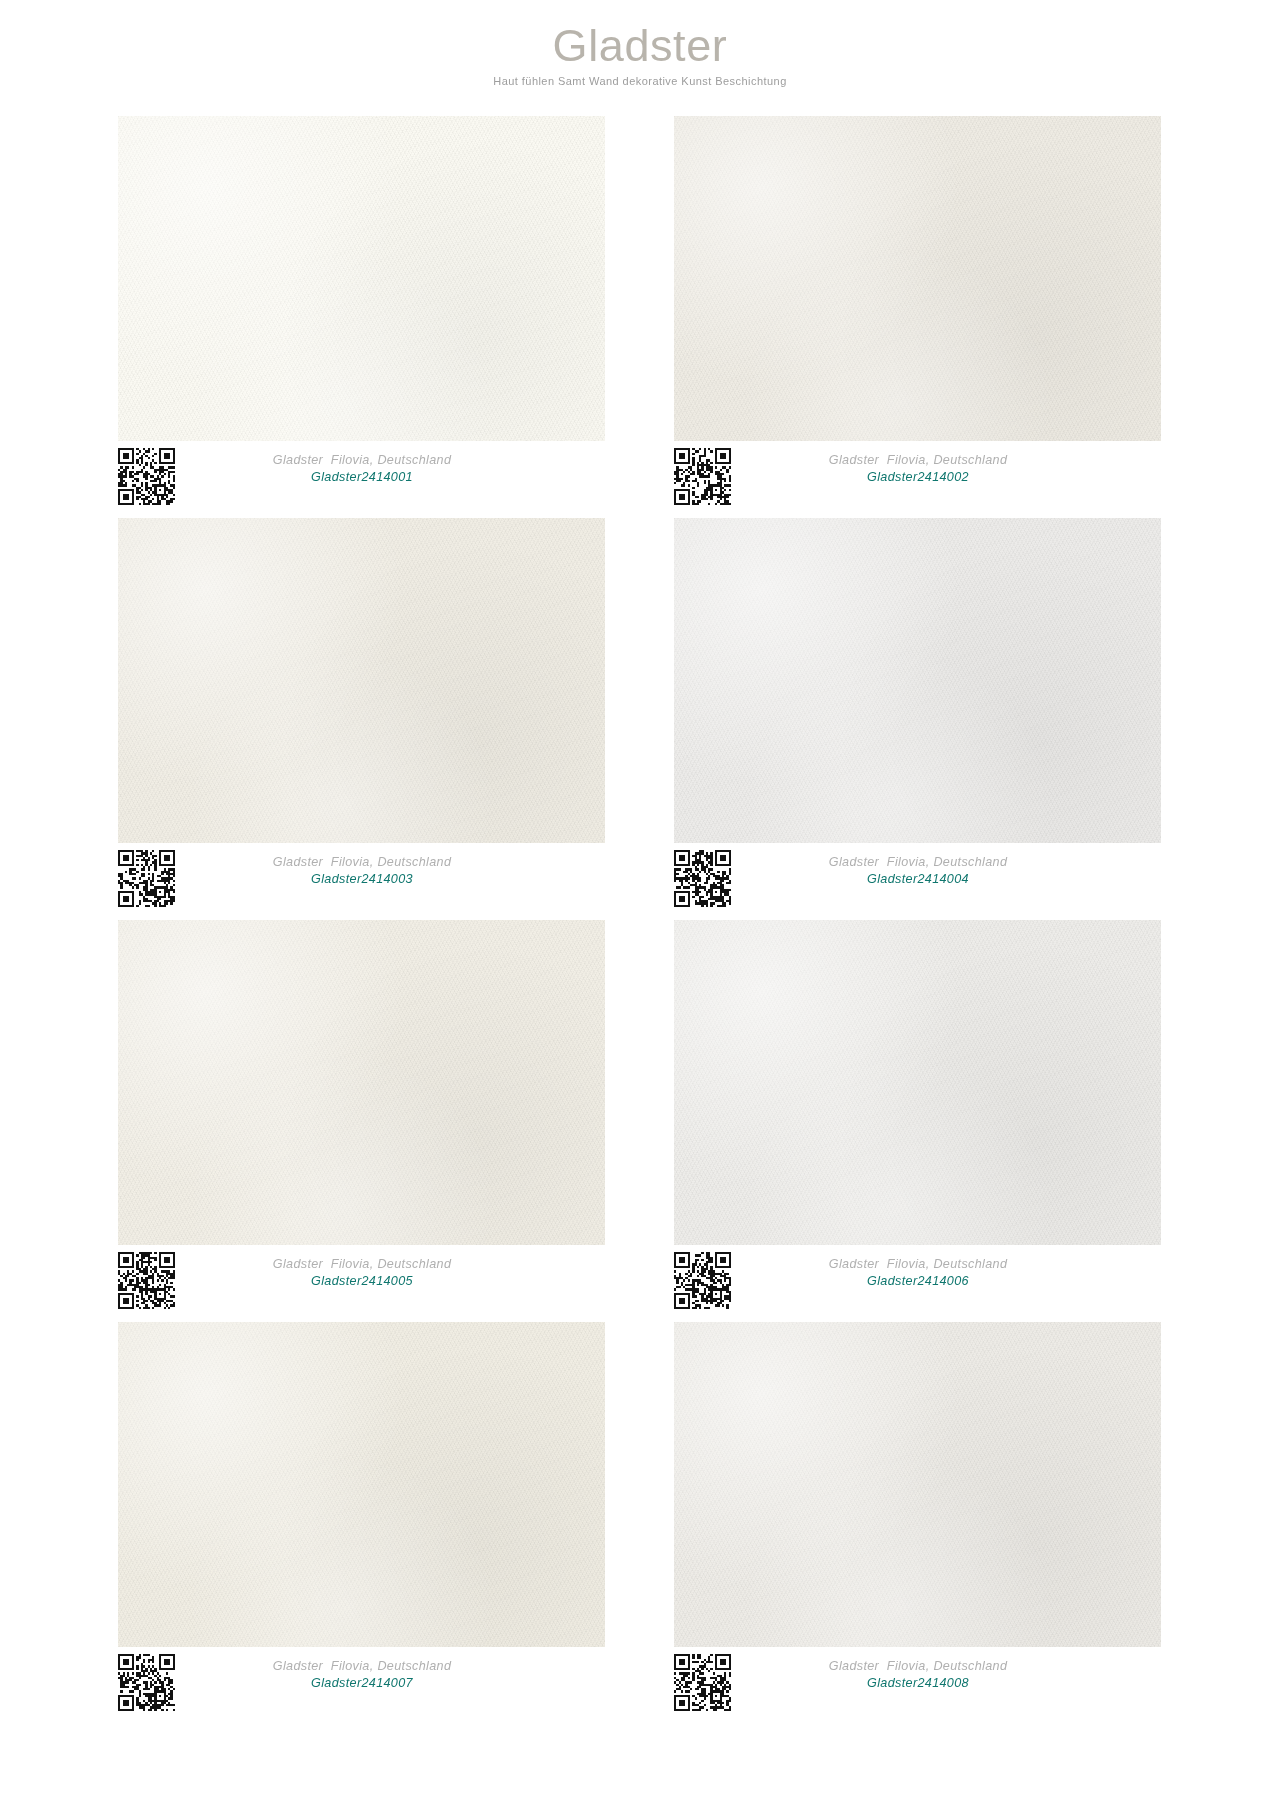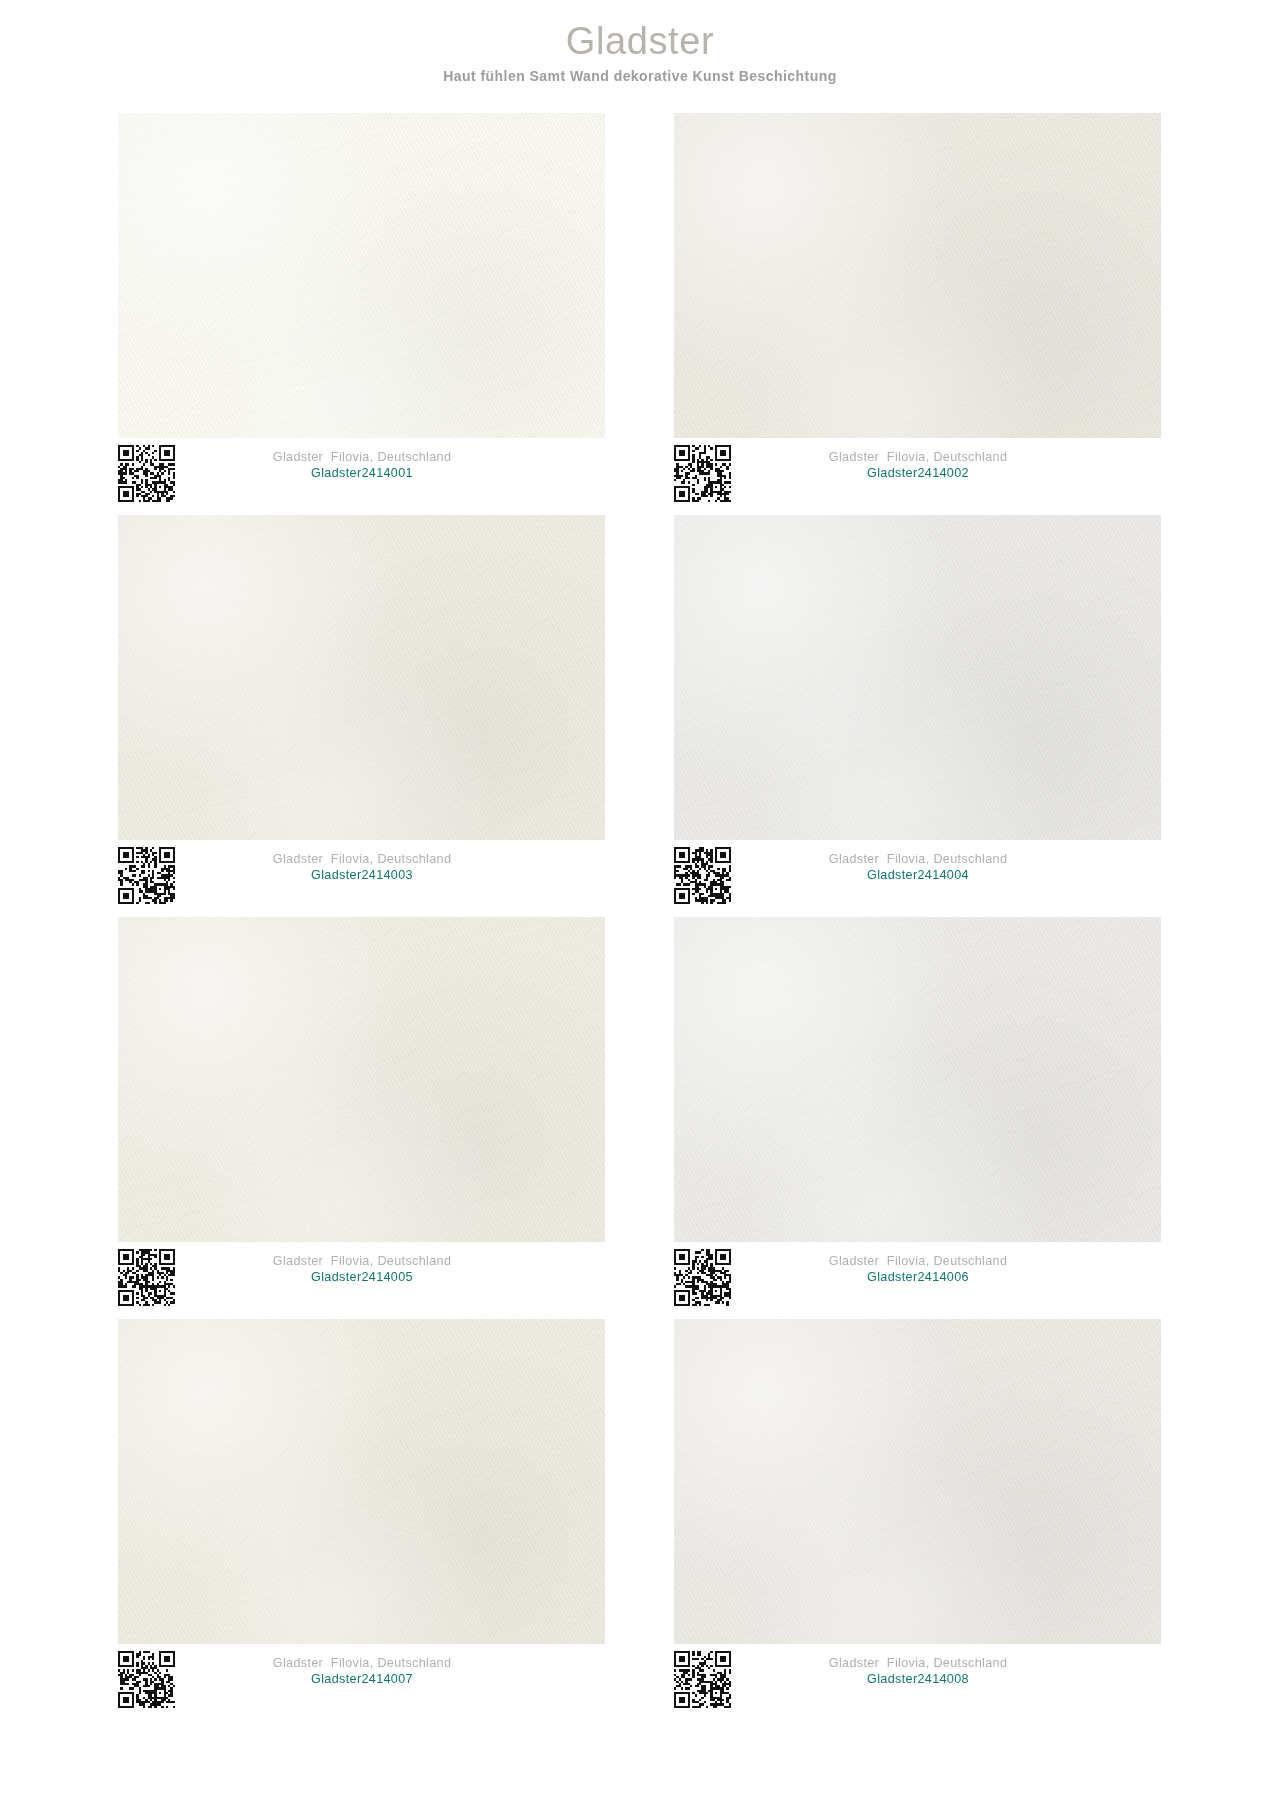--- a/index.html
+++ b/index.html
@@ -18,47 +18,48 @@
     position: relative;
   }
 
   
   .page-header {
     width: 100%;
     padding-top: 22px;
     text-align: center;
   }
   .brand-title {
-    font-size: 38px;
+    font-size: 45px;
     font-weight: 400;
     color: #b8b4ac;
     letter-spacing: 0.6px;
     line-height: 1.05;
     margin: 0;
     padding: 0;
   }
   .brand-subtitle {
-    font-size: 14px;
-    font-weight: 700;
+    font-size: 11px;
+    font-weight: 400;
     color: #9d9d9d;
     letter-spacing: 0.45px;
     line-height: 1.2;
     margin: 6px 0 0 0;
     padding: 0;
   }
 
   
   .swatch-grid {
     width: 1040px;
     padding: 0 118px 0 118px;
     margin-top: 28px;
     display: grid;
     grid-template-columns: 487px 487px;
     column-gap: 69px;
     row-gap: 0px;
+    font-style: italic;
   }
   .swatch-card {
     width: 487px;
     margin-bottom: 13px;
     position: relative;
   }
 
   .swatch-image {
     width: 487px;
     height: 325px;

